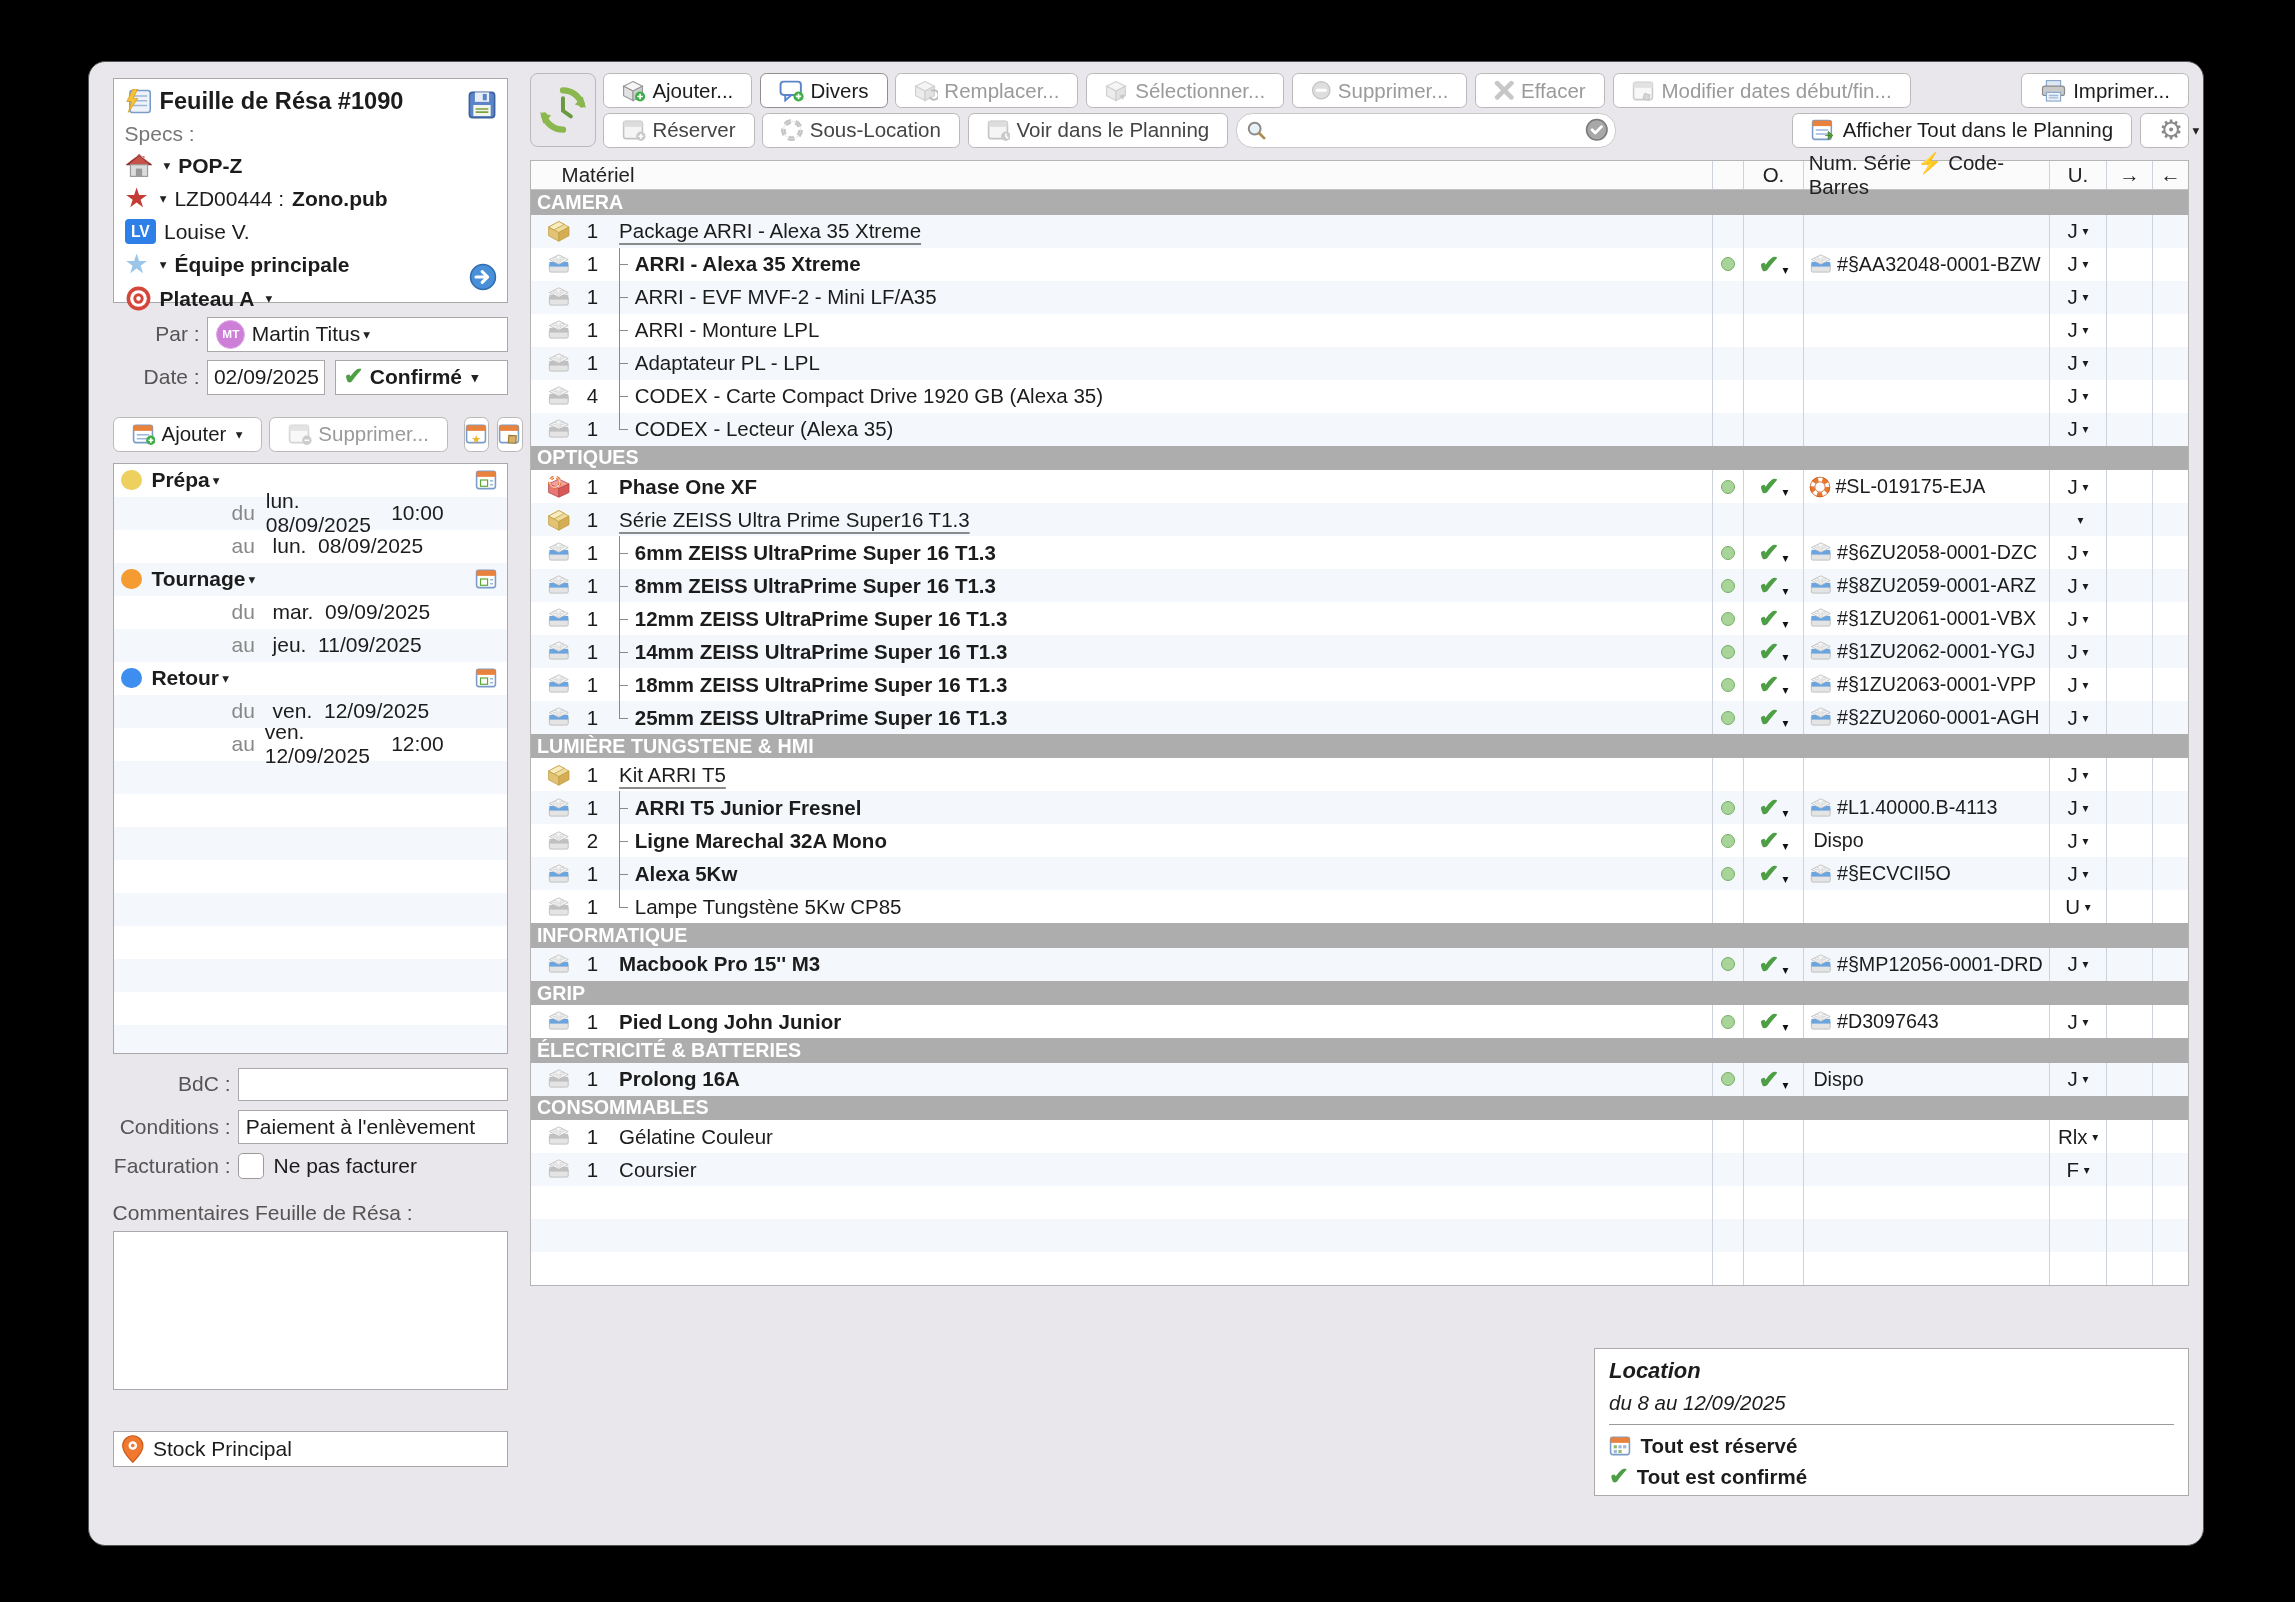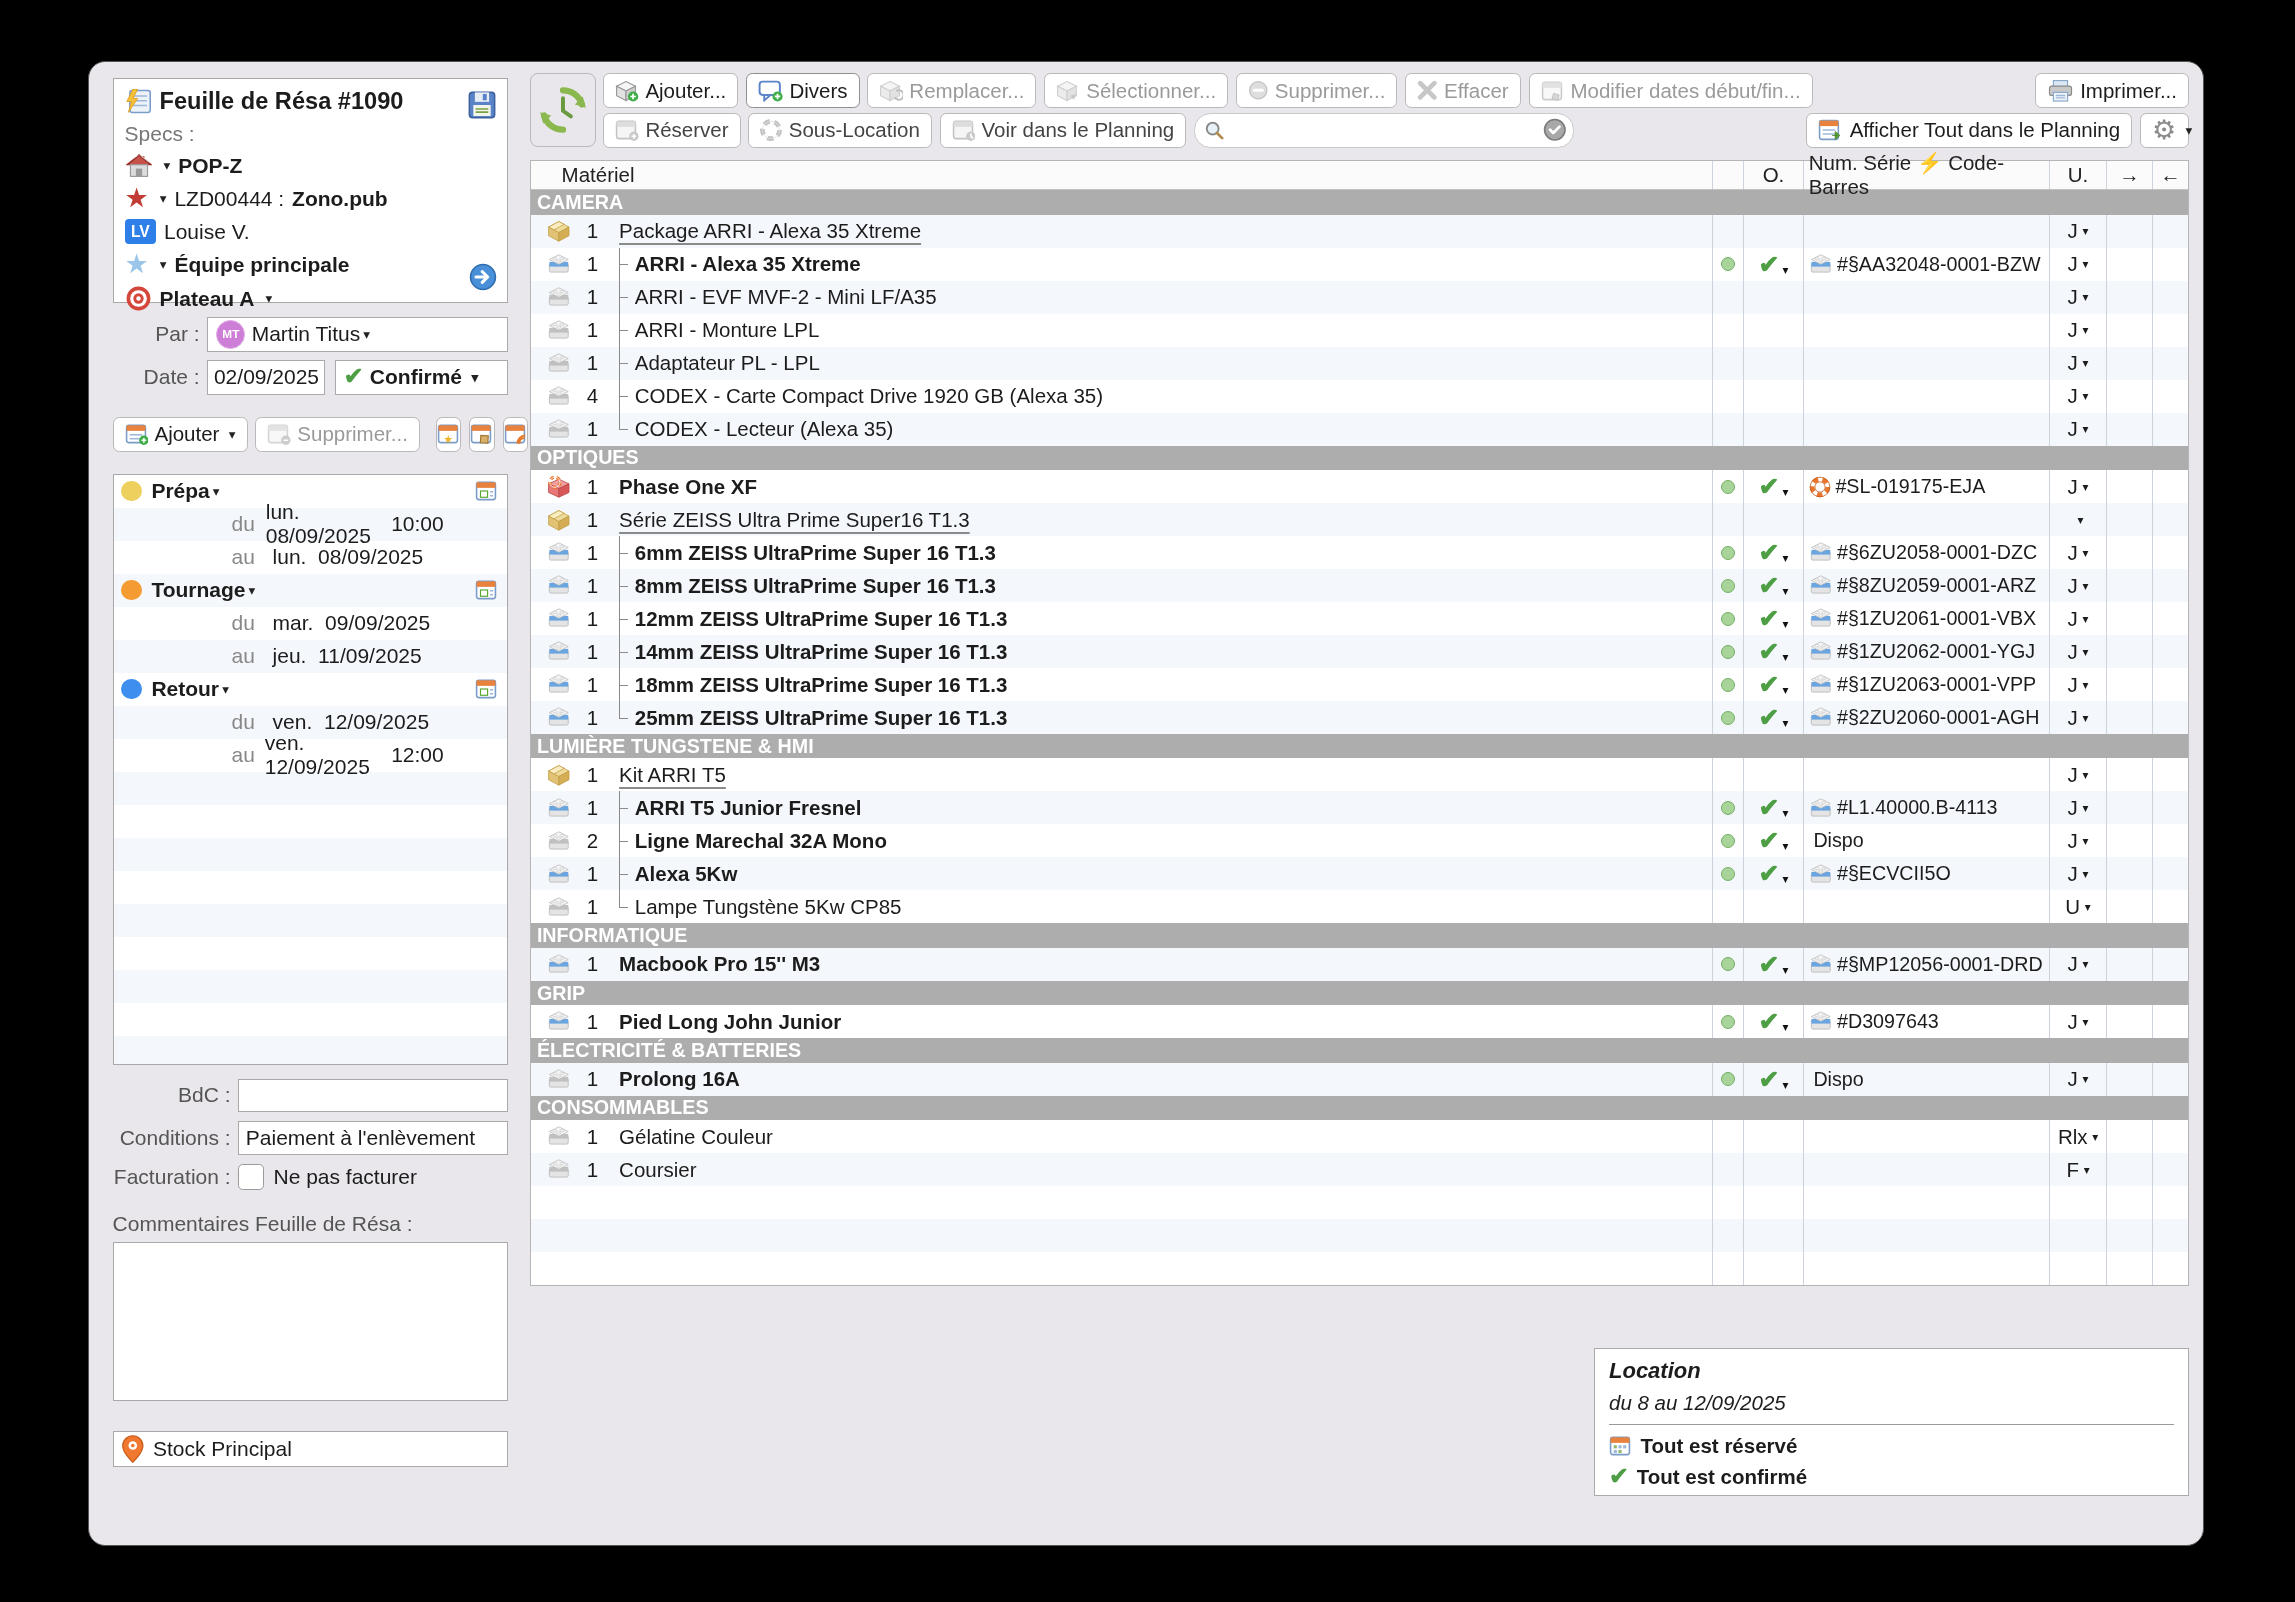--- a/index.html
+++ b/index.html
@@ -40,25 +40,25 @@
   .field{background:#fff;border:0.8px solid #a9a9a9;height:35px;display:flex;align-items:center;
          padding:0 7.9px;font-size:21px;box-sizing:border-box;}
   .avatar{width:27px;height:27px;border-radius:50%;background:#cd7fd8;border:1.6px solid #e2ace9;color:#fff;
           font-size:11.8px;font-weight:bold;display:flex;align-items:center;justify-content:center;margin-right:6.3px;flex:none;}
   .par-field{flex:1;}
   .date-field{width:118px;margin-right:9.4px;justify-content:center;}
   .status-field{flex:1;font-weight:bold;gap:6.3px;}
   .check{color:#4d9e44;font-size:23.6px;font-weight:bold;line-height:1;}
   .side-toolbar{display:flex;align-items:center;margin-top:22px;gap:7.9px;}
   .btn{background:#fff;border:0.8px solid #b9b9b9;border-radius:6.3px;height:35px;display:inline-flex;
-       align-items:center;gap:6.3px;padding:0 11px;font-size:20.5px;color:#1c1c1c;box-sizing:border-box;}
+       align-items:center;gap:6.3px;padding:0 18px;font-size:20.5px;color:#1c1c1c;box-sizing:border-box;}
   .btn-grey{color:#9a9a9a;}
   .icon-btn{width:39px;justify-content:center;padding:0;}
   .side-toolbar .spacer{flex:1;}
-  .phase-box{margin-top:22px;height:589px;overflow:hidden;
+  .phase-box{margin-top:11px;height:589px;overflow:hidden;
              background:repeating-linear-gradient(180deg,#fff 0 33px,#f4f7fb 33px 66px);}
   .phase-row{height:33px;display:flex;align-items:center;font-size:21px;padding:0 7.9px;box-sizing:border-box;}
   .phase-dot{width:20.5px;height:20.5px;border-radius:50%;margin-right:9.4px;flex:none;}
   .phase-name{font-weight:bold;}
   .phase-row .cal{margin-left:auto;}
   .dual{padding-left:118px;}
   .dual .lbl{color:#888;width:41px;}
   .dual .time{margin-left:auto;margin-right:55px;}
   .small-form{margin-top:14px;}
   .form-line{display:flex;align-items:center;margin-bottom:9.4px;}

